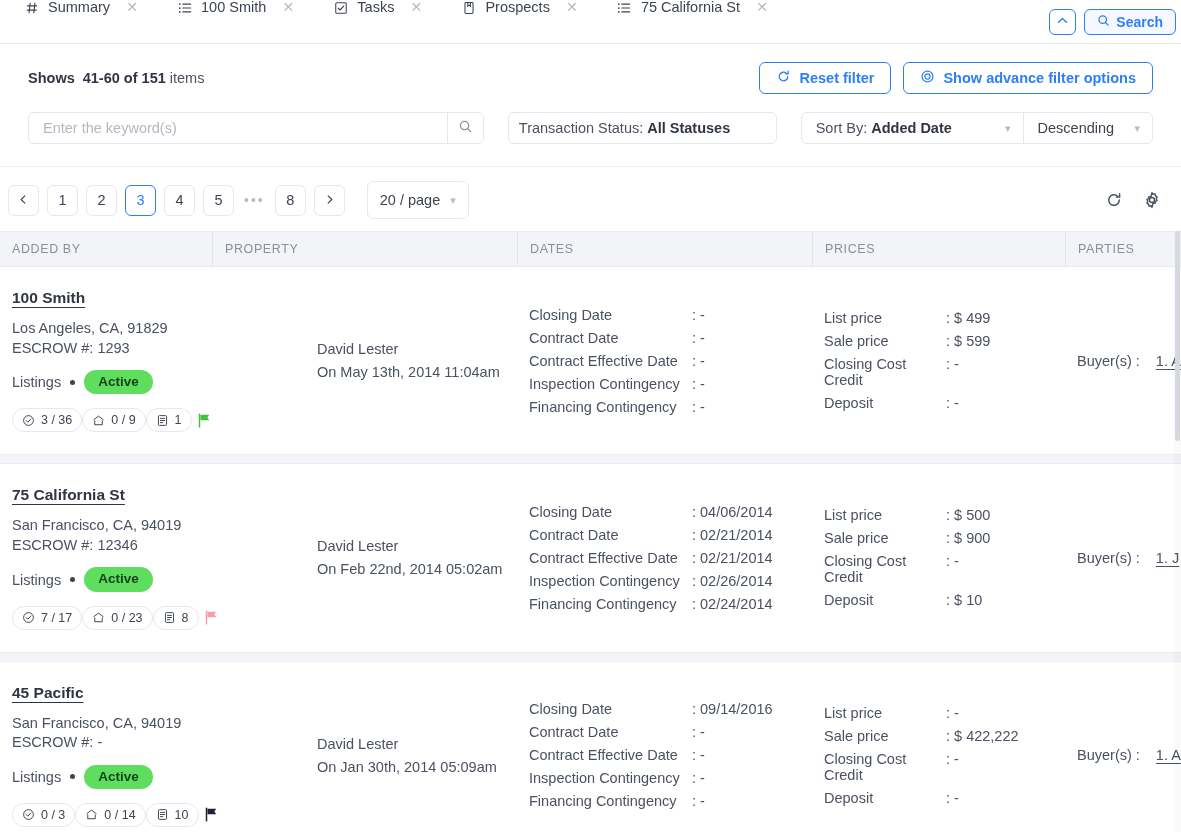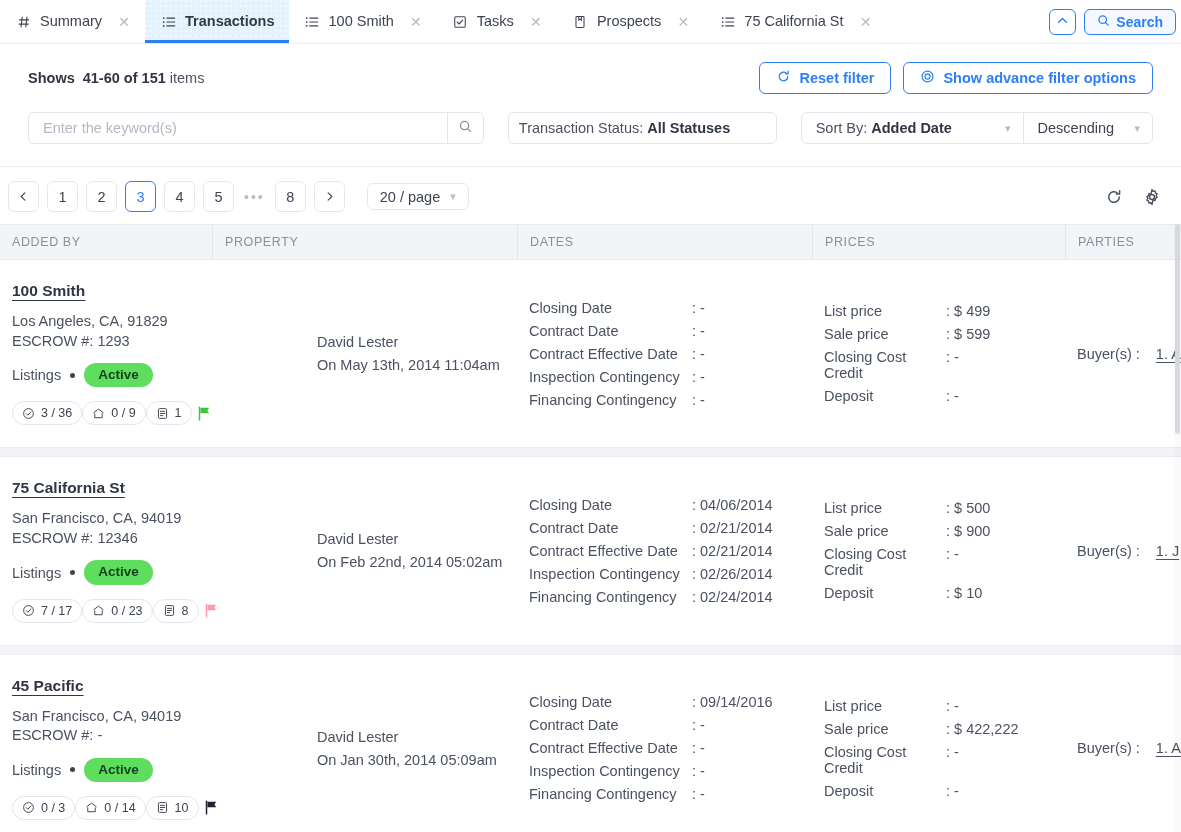--- a/index.html
+++ b/index.html
@@ -15,22 +15,22 @@
   .tabbar {
     height: 44px;
     background: #ffffff;
     border-bottom: 1px solid #e8eaed;
     display: flex;
     align-items: stretch;
     position: relative;
   }
   .tabs { display: flex; align-items: stretch; }
   .tab {
-    display: flex; align-items: center; gap: 9px;
-    padding: 0 14px 0 16px;
+    display: flex; gap: 9px;
+    padding: 0 14px 0 24px;
     font-size: 14.5px;
     color: #3d4451;
     position: relative;
     cursor: pointer;
     white-space: nowrap;
   }
   .tab.active {
     background:
       radial-gradient(circle at 1px 1px, rgba(255,255,255,.55) 0.8px, transparent 1px) 0 0/5px 5px,
       #e3f2fd;
@@ -129,21 +129,21 @@
   .pager { display: flex; align-items: center; gap: 8px; padding-left: 0; }
   .pbtn {
     min-width: 31px; height: 31px; padding: 0 6px;
     border: 1px solid #e6e8ec; border-radius: 6px; background: #fff;
     display: flex; align-items: center; justify-content: center;
     font-size: 14.5px; color: #3d4451; cursor: pointer;
   }
   .pbtn.active { border-color: #2d7ff9; color: #2d7ff9; }
   .pdots { color: #b6bbc4; letter-spacing: 2px; font-size: 14px; padding: 0 2px; user-select: none; }
   .perpage {
-    height: 27px; border: 1px solid #e6e8ec; border-radius: 6px; background: #fff;
+    height: 38px; border: 1px solid #e6e8ec; border-radius: 6px; background: #fff;
     display: flex; align-items: center; gap: 10px; padding: 0 12px;
     font-size: 14.5px; color: #3d4451; margin-left: 14px; cursor: pointer;
   }
   .tools { display: flex; align-items: center; gap: 20px; color: #4a5160; }
   .tools span { cursor: pointer; display: inline-flex; }
 
   
   .tablewrap { position: relative; }
   .thead {
     display: flex; background: #f2f4f7;
@@ -218,30 +218,20 @@
     <div class="tab">
       <span class="ticon">
         <svg width="14" height="14" viewBox="0 0 16 16" fill="none" stroke="#3d4451" stroke-width="1.3">
           <path d="M6 2L4.6 14M11.4 2L10 14M2.4 5.6h11.4M2 10.4h11.4"></path>
         </svg>
       </span>
       <span class="tlabel">Summary</span>
       <span class="tclose">✕</span>
     </div>
 
-    <div class="tab active">
-      <span class="ticon">
-        <svg width="14" height="14" viewBox="0 0 16 16" fill="none" stroke="#3d4451" stroke-width="1.3" stroke-linecap="round">
-          <path d="M5.5 3.5h9M5.5 8h9M5.5 12.5h9"></path>
-          <path d="M2 3.5h.01M2 8h.01M2 12.5h.01" stroke-width="2"></path>
-        </svg>
-      </span>
-      <span class="tlabel">Transactions</span>
-
-    </div>
 
     <div class="tab">
       <span class="ticon">
         <svg width="14" height="14" viewBox="0 0 16 16" fill="none" stroke="#3d4451" stroke-width="1.3" stroke-linecap="round">
           <path d="M5.5 3.5h9M5.5 8h9M5.5 12.5h9"></path>
           <path d="M2 3.5h.01M2 8h.01M2 12.5h.01" stroke-width="2"></path>
         </svg>
       </span>
       <span class="tlabel">100 Smith</span>
       <span class="tclose">✕</span>

